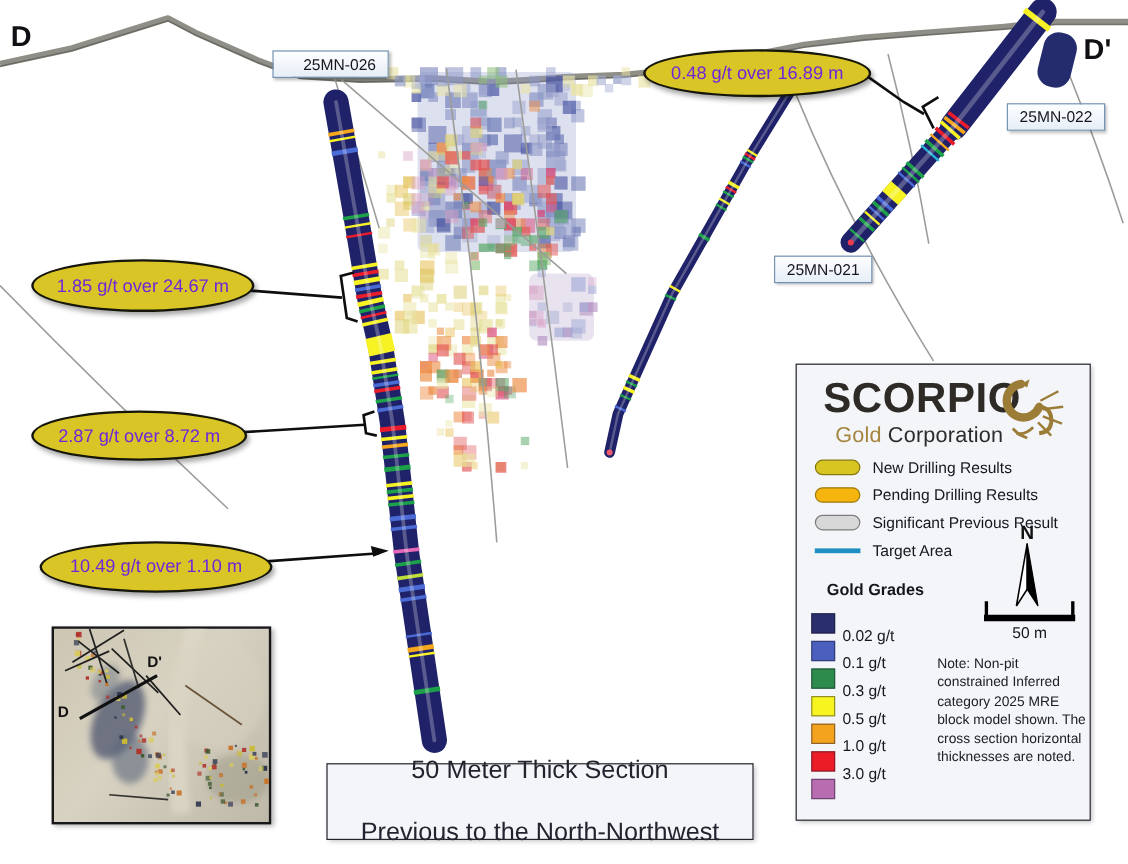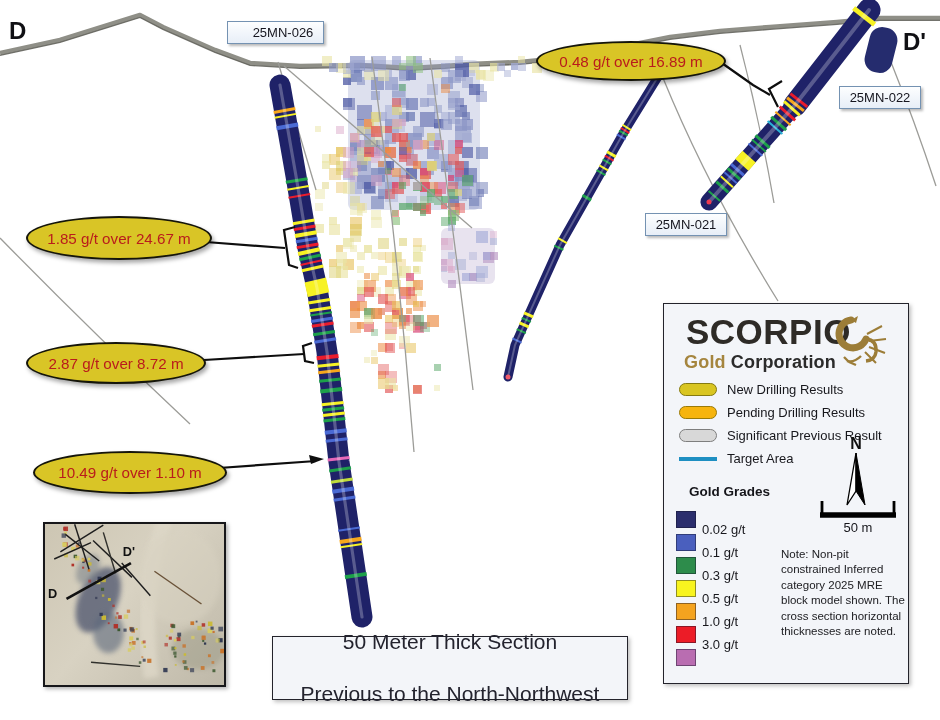--- a/index.html
+++ b/index.html
@@ -5,28 +5,28 @@
   html,body{margin:0;padding:0;background:#fff;}
   #stage{position:relative;width:940px;height:720px;background:#ffffff;overflow:hidden;
          font-family:"Liberation Sans","DejaVu Sans",sans-serif;}
   #scene{position:absolute;left:0;top:0;}
   .sec-label{position:absolute;font-weight:bold;font-size:24px;color:#101014;}
   .hole-label{position:absolute;width:70px;background:linear-gradient(180deg,#fdfeff,#e7eef7);
       border:1px solid #7492b2;box-shadow:1.5px 1.5px 2.5px rgba(0,0,0,.28);
       font-size:13px;color:#15151e;text-align:center;padding:3px 5px;}
   .callout{position:absolute;display:flex;align-items:center;justify-content:center;
       background:#d9c526;border:2px solid #15150a;border-radius:50%;
-      font-size:15.2px;color:#b91c1c;box-shadow:2px 3px 4px rgba(0,0,0,.35);text-align:center;}
+      font-size:15.2px;color:#6d28d9;box-shadow:2px 3px 4px rgba(0,0,0,.35);text-align:center;}
   .panel{position:absolute;background:#f3f5f9;border:1.6px solid #23232b;box-shadow:2px 2px 4px rgba(0,0,0,.25);}
   #caption{left:272px;top:636px;width:354px;height:62px;font-size:21px;color:#23232e;
       display:flex;flex-direction:column;align-items:center;justify-content:center;line-height:28px;gap:24px;}
   #legend{left:663px;top:303px;width:244px;height:379px;}
   #logo{position:absolute;left:0;top:8px;width:100%;height:64px;}
   #logo-name{position:absolute;left:22px;top:0;font-size:35px;font-weight:bold;color:#2e2b27;letter-spacing:.5px;}
-  #logo-sub{position:absolute;left:20px;top:40px;font-size:18px;font-weight:bold;color:#2b2b2b;letter-spacing:.2px;}
+  #logo-sub{position:absolute;left:32px;top:40px;font-size:18px;font-weight:normal;color:#2b2b2b;letter-spacing:.2px;}
   #logo-sub .gold{color:#a5853e;margin-right:5px;}
   #scorpion{position:absolute;left:163px;top:0px;}
   #legend-items{position:absolute;left:15px;top:74px;width:215px;}
   .leg-row{display:flex;align-items:center;height:23px;}
   .pill{width:38px;height:13px;border-radius:7px;border:1.5px solid #888;box-sizing:border-box;flex:0 0 auto;}
   .tline{width:38px;height:4px;flex:0 0 auto;}
   .leg-label{margin-left:10px;font-size:13px;color:#17171c;white-space:nowrap;}
   #gold-grades-title{position:absolute;left:25px;top:180px;font-size:13.5px;font-weight:bold;color:#15151a;}
   #grades{position:absolute;left:12px;top:203px;width:170px;height:172px;}
   .gswatch{position:absolute;left:0;width:20px;height:17px;border:1px solid rgba(20,20,40,.45);box-sizing:border-box;}
@@ -604,21 +604,21 @@
         <path d="M295,227 L284,230 L289,265 L298,268" fill="none" stroke="#0e0e0e" stroke-width="2.2"></path>
         <path d="M312,343 L303,346 L305,361 L314,363" fill="none" stroke="#0e0e0e" stroke-width="2.2"></path>
         <path d="M782,81 L769,89 L778,107" fill="none" stroke="#0e0e0e" stroke-width="2.2"></path>
         <path d="M324,459 L309,455 L311,464 Z" fill="#0e0e0e"></path>
       </g>
     </svg>
 
   <div class="sec-label" style="left:9px;top:17px;">D</div>
   <div class="sec-label" style="left:903px;top:28px;">D'</div>
 
-  <div class="hole-label" style="left:227px;top:21px;padding-left:20px;">25MN-026</div>
+  <div class="hole-label" style="left:227px;top:42px;padding-left:20px;">25MN-026</div>
   <div class="hole-label" style="left:839px;top:86px;">25MN-022</div>
   <div class="hole-label" style="left:645px;top:213px;">25MN-021</div>
 
   <div class="callout" style="left:26px;top:216px;width:182px;height:40px;">
       <span>1.85 g/t over 24.67 m</span>
     </div>
   <div class="callout" style="left:26px;top:342px;width:176px;height:38px;">
       <span>2.87 g/t over 8.72 m</span>
     </div>
   <div class="callout" style="left:33px;top:451px;width:190px;height:39px;">

